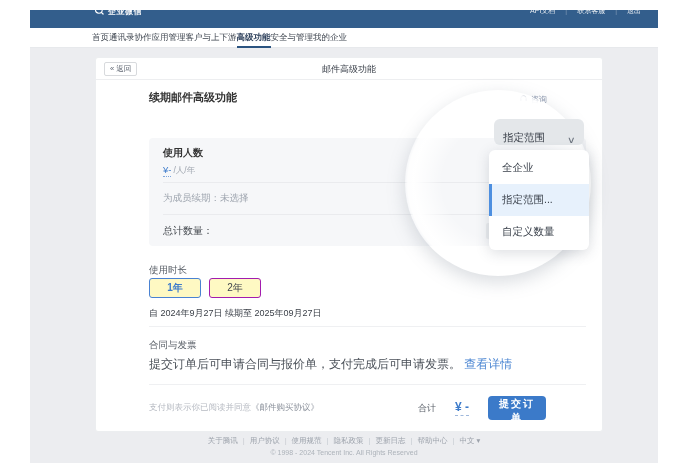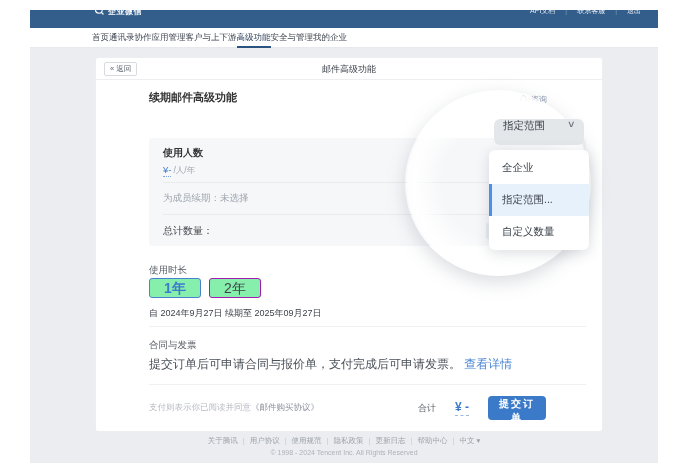--- a/index.html
+++ b/index.html
@@ -13,21 +13,21 @@
           display:flex;align-items:center;justify-content:space-between;padding:0 12px 16px 64px;}
   .logo{display:flex;align-items:center;gap:3px;color:#fff;font-size:8px;font-weight:bold;letter-spacing:.5px;}
   .toplinks{display:flex;align-items:center;font-size:7px;color:rgba(255,255,255,.88);}
   .toplinks span.tl{padding:0 5px;cursor:pointer;}
   .toplinks span.tl:not(:last-child)::after{content:"|";color:rgba(255,255,255,.35);margin-left:10px;}
 
   
   .navbar{left:30px;top:28px;width:628px;height:20px;background:#fff;border-bottom:1px solid #E7E9EC;
           display:flex;align-items:center;justify-content:flex-start;padding:0 62px;}
   .nav-item{font-size:8.5px;color:#3F4650;cursor:pointer;height:20px;line-height:19px;}
-  .nav-item.active{color:#2E415C;font-weight:normal;border-bottom:2px solid #2A5380;}
+  .nav-item.active{color:#2E415C;font-weight:bold;border-bottom:2px solid #2A5380;}
 
   
   .page-body{left:30px;top:48px;width:628px;height:415px;background:#ECEDF0;}
 
   
   .card{left:95px;top:57px;width:508px;height:375px;background:#fff;border:1px solid #ECEEF0;border-radius:3px;}
   .card-header{position:relative;height:22px;border-bottom:1px solid #EDEEF0;}
   .back-btn{position:absolute;left:8px;top:4px;height:14px;padding:0 5px;background:#fff;border:1px solid #D8DADD;
             border-radius:2px;font-size:7.5px;color:#5F6672;line-height:12px;cursor:pointer;}
   .card-title{text-align:center;font-size:9px;color:#353B45;line-height:22px;}
@@ -51,33 +51,33 @@
   .step-btn{width:16px;height:16px;background:#E9EBEE;border:none;border-radius:2px;color:#8B9099;
             font-size:10px;line-height:14px;text-align:center;cursor:pointer;padding:0;}
   .step-input{width:42px;height:17px;border:1px solid #E3E5E9;background:#fff;border-radius:2px;font-size:9px;text-align:center;}
 
   
   .spotlight{left:309px;top:32px;width:186px;height:186px;border-radius:50%;z-index:5;pointer-events:none;
      background:radial-gradient(closest-side,rgba(255,255,255,0) 60%,rgba(255,255,255,.55) 76%,rgba(255,255,255,.97) 90%,rgba(255,255,255,.9) 97%,rgba(255,255,255,0) 100%);
      box-shadow:0 6px 18px rgba(120,130,145,.28);}
 
   .scope-select{left:398px;top:61px;width:90px;height:26px;background:#E4E7EA;border-radius:6px;z-index:6;
-      display:flex;align-items:flex-start;justify-content:space-between;padding:0 9px;cursor:pointer;}
+      display:flex;align-items:flex-end;justify-content:space-between;padding:0 9px;cursor:pointer;}
   .scope-select .sel-val{font-size:10.5px;color:#363C46;}
   .scope-select .sel-chev{font-size:9px;color:#6A7widthpx;}
   .scope-select .sel-chev{font-size:9px;color:#6A727D;transform:scaleX(1.3);}
   .dropdown{left:393px;top:92px;width:100px;background:#fff;border-radius:6px;z-index:6;padding:2px 0;
       box-shadow:0 3px 14px rgba(60,70,90,.18);}
   .dd-item{height:32px;display:flex;align-items:center;padding-left:13px;font-size:10.5px;color:#3A414B;cursor:pointer;}
   .dd-item.selected{background:#E7F1FC;box-shadow:inset 3px 0 0 #4D8FE0;}
 
   
   .dur-label{left:53px;top:206px;font-size:9.5px;color:#5A6068;}
   .dur-btns{left:53px;top:220px;display:flex;gap:8px;}
-  .dur-btn{width:52px;height:20px;border-radius:3px;background:#86efac;font-size:14px;line-height:18px;text-align:center;cursor:pointer;}
+  .dur-btn{width:52px;height:20px;border-radius:3px;background:#fef9c3;font-size:10px;line-height:18px;text-align:center;cursor:pointer;}
   .dur-btn.on{border:1px solid #4A82D2;color:#3E7CCB;font-weight:600;}
   .dur-btn.off{border:1px solid #a21caf;color:#40454D;}
   .dur-date{left:53px;top:249px;font-size:9px;color:#3C4149;}
 
   .divider{left:53px;width:437px;height:1px;background:#EFF0F2;}
   .d1{top:268px;} .d2{top:326px;}
 
   .contract-title{left:53px;top:281px;font-size:9.5px;color:#5A6068;}
   .contract-desc{left:53px;top:298px;font-size:12px;color:#4A5058;}
   .link{color:#4A85D2;cursor:pointer;}

